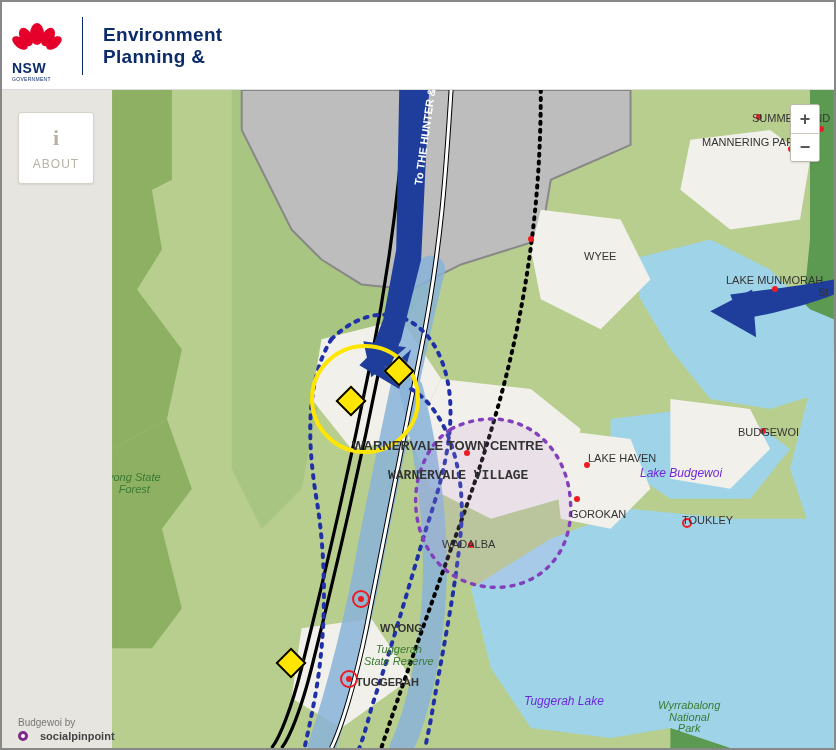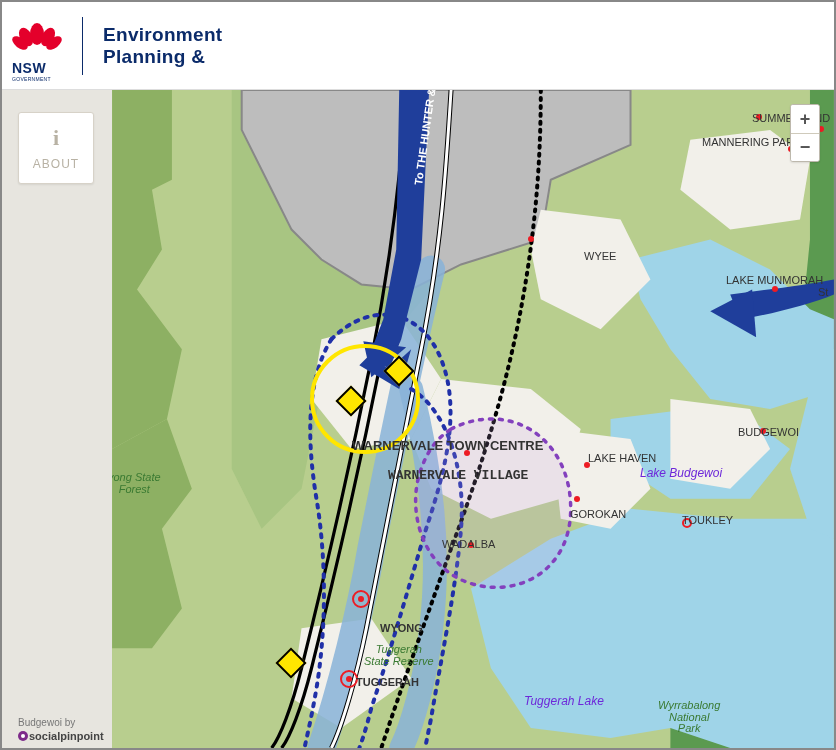--- a/index.html
+++ b/index.html
@@ -23,21 +23,21 @@
   .side-controls { position: absolute; top: 22px; left: 16px; z-index: 40; display: flex; flex-direction: column; gap: 18px; }
   .ctrl-btn { width: 76px; height: 72px; background: #fff; border: 1px solid #d7d2c8; border-radius: 3px; box-shadow: 0 1px 2px rgba(0,0,0,0.08); display: flex; flex-direction: column; align-items: center; justify-content: center; gap: 6px; color: #b8b2a4; cursor: pointer; }
   .ctrl-btn .ico { font-size: 22px; font-weight: bold; font-family: Georgia, serif; }
   .ctrl-btn .list-ico { display: flex; flex-direction: column; gap: 3px; }
   .ctrl-btn .list-ico .row { display: flex; align-items: center; gap: 3px; }
   .ctrl-btn .list-ico .dot { width:4px; height:4px; border-radius:50%; background:#b8b2a4; }
   .ctrl-btn .list-ico .bar { width:18px; height:3px; background:#b8b2a4; }
   .ctrl-btn .lbl { font-size: 12px; letter-spacing: 1px; font-weight: 400; }
 
   .powered { position: absolute; left: 16px; bottom: 6px; z-index: 40; color: #777; font-size: 10px; }
-  .powered .sp { display: flex; align-items: center; gap: 1px; margin-top: 2px; }
+  .powered .sp { display: flex; align-items: center; gap: 12px; margin-top: 2px; }
   .powered .pin { width:10px; height:10px; border-radius:50%; background:#7d2a8a; position:relative; }
   .powered .pin::after { content:''; position:absolute; left:3px; top:3px; width:4px; height:4px; border-radius:50%; background:#fff; }
   .powered .brand { font-size:11px; color:#444; font-weight:600; }
 
   
   .map { position: absolute; left: 110px; top: 0; right: 0; bottom: 0; overflow: hidden; background: #b6c791; }
   .map svg.base { position: absolute; inset:0; width: 100%; height: 100%; }
 
   
   .zoom { position: absolute; top: 14px; right: 14px; z-index: 45; width: 30px; background: #fff; border: 1px solid #bdb8ac; border-radius: 3px; overflow: hidden; box-shadow: 0 1px 2px rgba(0,0,0,0.1); }

